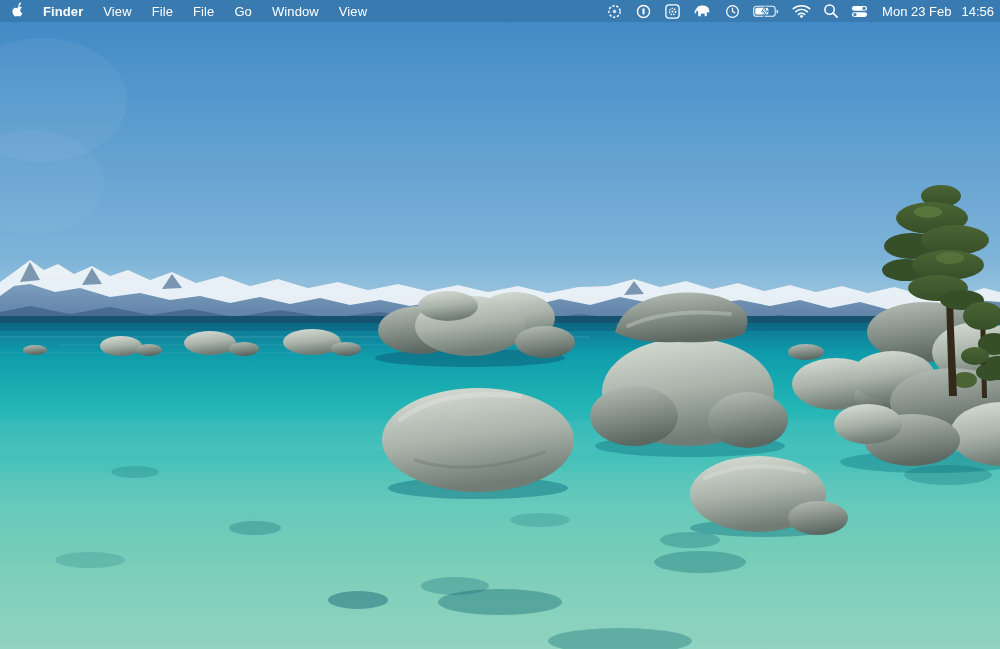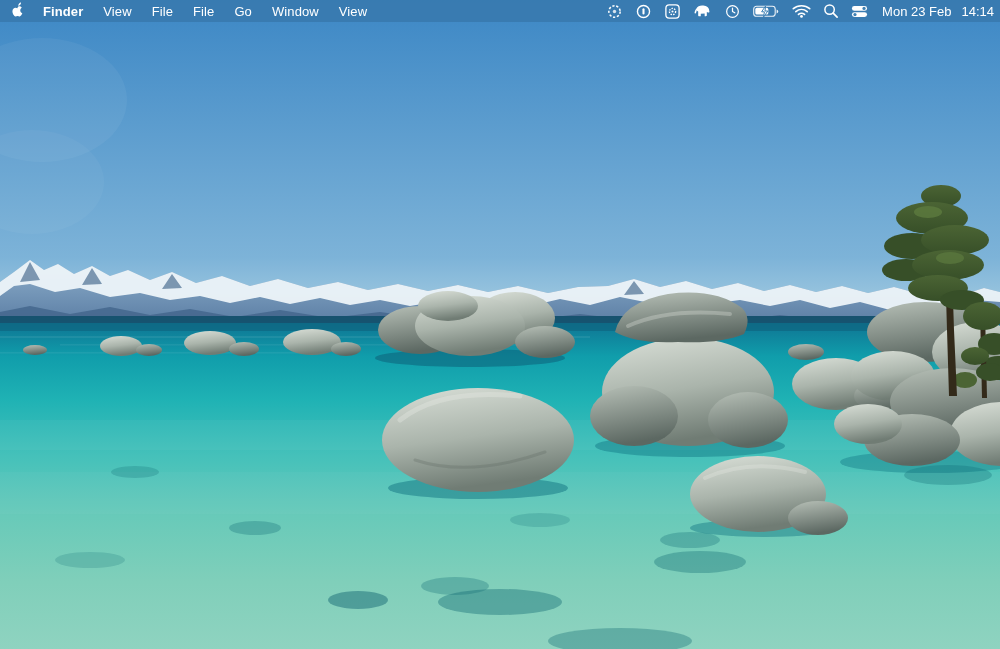--- a/index.html
+++ b/index.html
@@ -246,17 +246,17 @@
       <div class="status-item">
         <svg width="17" height="13" viewBox="0 0 18 13" fill="none">
           <rect x="1" y="0.6" width="16" height="5.2" rx="2.6" fill="#ffffff"></rect>
           <circle cx="13.8" cy="3.2" r="1.7" fill="#3d80b4"></circle>
           <rect x="1" y="7.2" width="16" height="5.2" rx="2.6" fill="#ffffff"></rect>
           <circle cx="4.2" cy="9.8" r="1.7" fill="#3d80b4"></circle>
         </svg>
       </div>
       <div class="clockwrap">
         <span>Mon 23 Feb</span>
-        <span>14:14</span>
+        <span>14:56</span>
       </div>
     </div>
   </div>
 </div>
 
 </body></html>

